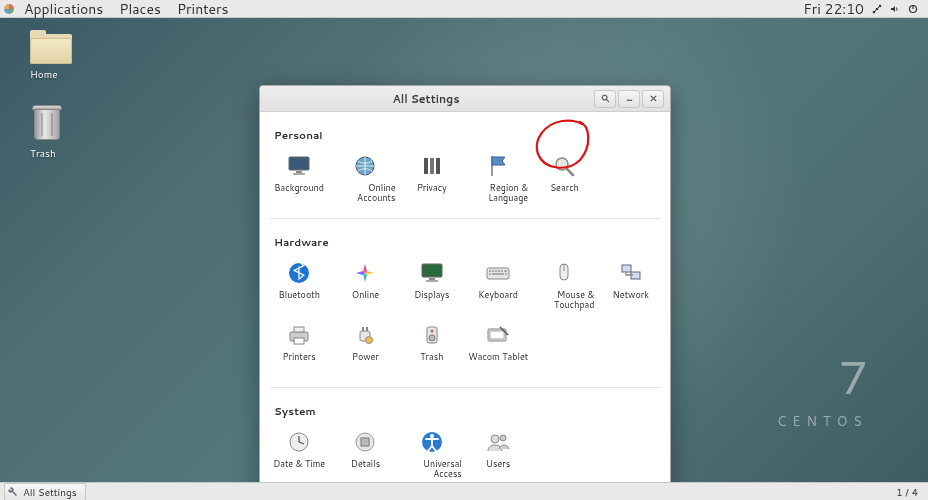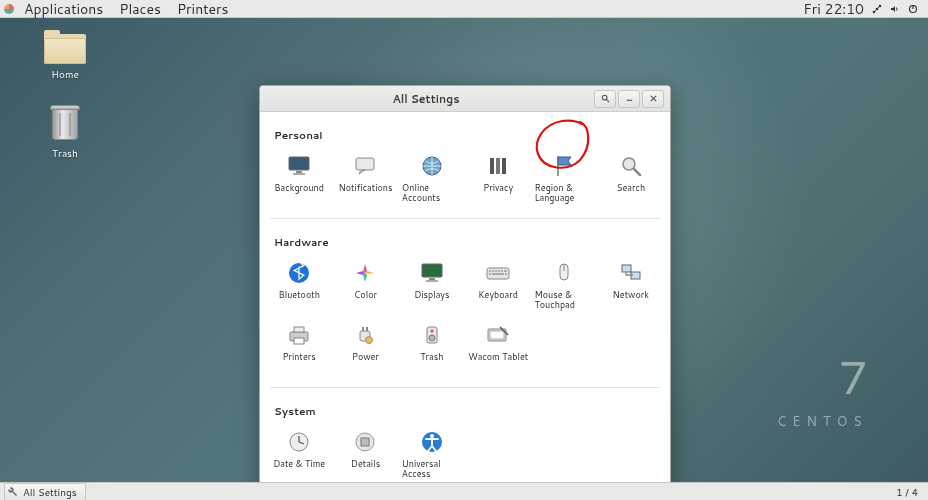--- a/index.html
+++ b/index.html
@@ -26,21 +26,21 @@
   .topbar .tray { display: flex; align-items: center; gap: 8px; padding-right: 6px; }
   .topbar svg { width: 10px; height: 10px; display: block; }
   .topbar .logo {
     width: 10px; height: 10px; border-radius: 50%;
     background: conic-gradient(#d66 0 90deg,#6a6 90deg 180deg,#69c 180deg 270deg,#da6 270deg 360deg);
     margin-right: 2px;
   }
 
   
   .desk-icons { position: absolute; top: 30px; left: 30px; display: flex; flex-direction: column; gap: 24px; }
-  .desk-icon { width: 70px; display: flex; flex-direction: column; align-items: center; gap: 3px; cursor: default; }
+  .desk-icon { width: 70px; display: flex; flex-direction: column; align-items: flex-start; gap: 3px; cursor: default; }
   .desk-icon .lbl { font-size: 10px; color: #fff; text-shadow: 0 1px 2px rgba(0,0,0,.5); }
   .folder-shape { width: 42px; height: 34px; position: relative; }
   .folder-shape .back { position:absolute; left:0; top:4px; width:42px; height:30px; background:#e8d9b5; border-radius:2px; }
   .folder-shape .tab  { position:absolute; left:0; top:0; width:16px; height:8px; background:#e8d9b5; border-radius:2px 2px 0 0; }
   .folder-shape .front{ position:absolute; left:0; top:8px; width:42px; height:26px; background:linear-gradient(#f3e7c6,#e2d2a6); border-radius:2px; border:1px solid #d0c090; }
   .trash-shape { width: 34px; height: 38px; display:flex; flex-direction:column; align-items:center; }
   .trash-shape .lid { width:30px; height:5px; background:linear-gradient(#ddd,#aaa); border-radius:3px 3px 0 0; border:1px solid #888;}
   .trash-shape .can { width:26px; height:30px; background:linear-gradient(90deg,#999,#e8e8e8 40%,#a5a5a5); border:1px solid #888; border-top:none; border-radius:0 0 4px 4px; position:relative;}
   .trash-shape .can::before,.trash-shape .can::after{content:"";position:absolute;top:3px;bottom:3px;width:2px;background:rgba(0,0,0,.18);}
   .trash-shape .can::before{left:6px;} .trash-shape .can::after{right:6px;}
@@ -67,21 +67,21 @@
               border-radius:4px 4px 0 0; display:flex; align-items:center; padding:0 6px 0 0; }
   .titlebar .title { flex:1; text-align:center; font-size:11px; font-weight:bold; color:#3a3a38; }
   .title-btn { width:22px; height:18px; margin-left:2px; border:1px solid #c7c7c5; background:linear-gradient(#f6f6f4,#e3e3e1); border-radius:3px; display:flex; align-items:center; justify-content:center; }
   .title-btn svg{width:9px;height:9px;}
 
   .section-head { font-size:10.5px; font-weight:bold; color:#2e2e2e; padding:16px 14px 2px; }
   .grid { display:grid; grid-template-columns:repeat(6,1fr); padding:2px 6px 10px; }
   .cell { display:flex; flex-direction:column; align-items:center; justify-content:flex-start; padding:6px 2px 0; height:62px; cursor:default;}
   .cell .ic { width:28px; height:28px; display:flex; align-items:center; justify-content:center; }
   .cell .ic svg { width:28px; height:28px; }
-  .cell .lbl { font-size:9px; color:#2e2e2e; text-align:left; line-height:1.15; margin-top:3px; max-width:60px; }
+  .cell .lbl { font-size:9px; color:#2e2e2e; text-align:right; line-height:1.15; margin-top:3px; max-width:60px; }
   .hr { height:1px; background:#e3e3e1; margin:0 10px; }
 
   
   .highlight-circle { position:absolute; pointer-events:none; }
 </style>
 </head>
 <body>
 
 <div class="desktop"></div>
 
@@ -165,29 +165,20 @@
   <div class="grid">
     <div class="cell">
       <div class="ic">
           <svg viewBox="0 0 28 28">
             <rect x="4" y="5" width="20" height="13" rx="1" fill="#3a5a78" stroke="#666"></rect>
             <rect x="11" y="19" width="6" height="2" fill="#888"></rect>
             <rect x="8" y="21" width="12" height="2" fill="#aaa"></rect>
           </svg>
         </div>
       <div class="lbl">Background</div>
-    </div>
-    <div class="cell">
-      <div class="ic">
-          <svg viewBox="0 0 28 28">
-            <rect x="5" y="6" width="18" height="12" rx="2" fill="#e9e9e7" stroke="#888"></rect>
-            <path d="M10 18 l-2 4 l6-4 z" fill="#e9e9e7" stroke="#888"></path>
-          </svg>
-        </div>
-      <div class="lbl">Notifications</div>
     </div>
     <div class="cell">
       <div class="ic">
           <svg viewBox="0 0 28 28">
             <circle cx="14" cy="14" r="9" fill="#6ba5c9" stroke="#457"></circle>
             <path d="M5 14h18 M14 5v18 M7 9c4 3 10 3 14 0 M7 19c4-3 10-3 14 0" stroke="#fff" stroke-width=".8" fill="none"></path>
           </svg>
         </div>
       <div class="lbl">Online Accounts</div>
     </div>
@@ -242,21 +233,21 @@
               <polygon points="2,-2 9,0 0,0" fill="#ea5"></polygon>
               <polygon points="9,0 2,2 0,0" fill="#ee5"></polygon>
               <polygon points="2,2 0,9 0,0" fill="#5b5"></polygon>
               <polygon points="0,9 -2,2 0,0" fill="#5bd"></polygon>
               <polygon points="-2,2 -9,0 0,0" fill="#57e"></polygon>
               <polygon points="-9,0 -2,-2 0,0" fill="#a5e"></polygon>
               <polygon points="-2,-2 0,-9 0,0" fill="#e5a"></polygon>
             </g>
           </svg>
         </div>
-      <div class="lbl">Color</div>
+      <div class="lbl">Online</div>
     </div>
     <div class="cell">
       <div class="ic">
           <svg viewBox="0 0 28 28">
             <rect x="4" y="5" width="20" height="13" rx="1" fill="#2a6b3e" stroke="#666"></rect>
             <rect x="11" y="19" width="6" height="2" fill="#888"></rect>
             <rect x="8" y="21" width="12" height="2" fill="#aaa"></rect>
           </svg>
         </div>
       <div class="lbl">Displays</div>
@@ -370,20 +361,31 @@
     <div class="cell">
       <div class="ic">
           <svg viewBox="0 0 28 28">
             <circle cx="14" cy="14" r="10" fill="#2b7bd4"></circle>
             <circle cx="14" cy="8" r="2" fill="#fff"></circle>
             <path d="M8 11h12 M14 11v7 M14 18l-4 5 M14 18l4 5" stroke="#fff" stroke-width="1.8" fill="none" stroke-linecap="round"></path>
           </svg>
         </div>
       <div class="lbl">Universal Access</div>
     </div>
+    <div class="cell">
+      <div class="ic">
+          <svg viewBox="0 0 28 28">
+            <circle cx="11" cy="11" r="4" fill="#ddd" stroke="#888"></circle>
+            <path d="M4 23c0-4 3-6 7-6s7 2 7 6" fill="#ddd" stroke="#888"></path>
+            <circle cx="19" cy="10" r="3" fill="#ccc" stroke="#888"></circle>
+            <path d="M15 21c1-3 3-4 5-4s4 1 5 4" fill="#ccc" stroke="#888"></path>
+          </svg>
+        </div>
+      <div class="lbl">Users</div>
+    </div>
     <div class="cell" style="visibility:hidden"></div>
   </div>
 
   <svg class="highlight-circle" style="left:270px; top:30px; width:66px; height:56px;" viewBox="0 0 66 56">
     <path d="M50 6 C60 10 62 30 50 44 C38 56 14 54 8 38 C3 24 14 8 32 5 C40 4 47 5 52 8" fill="none" stroke="#d11" stroke-width="2.2" stroke-linecap="round"></path>
   </svg>
 </div>
 
 <div class="taskbar">
   <div class="task-entry">

